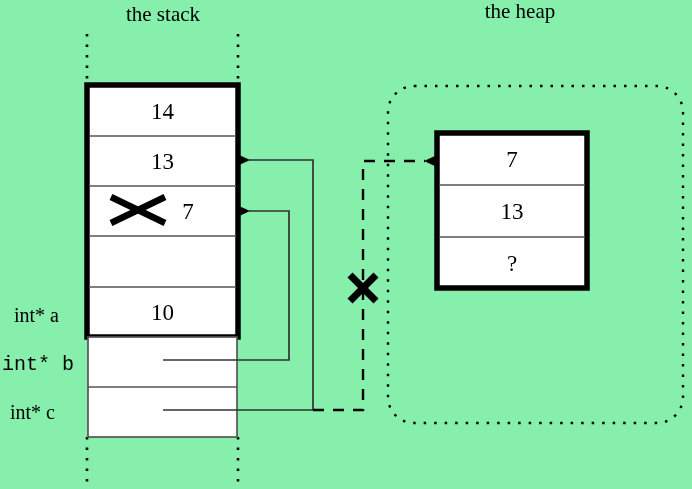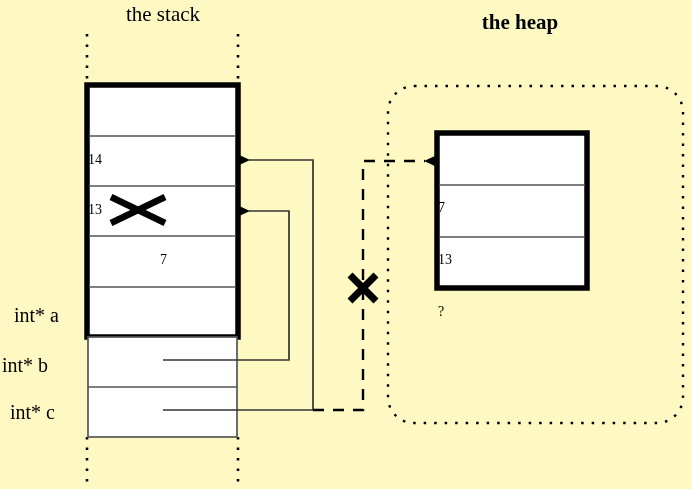--- a/index.html
+++ b/index.html
@@ -4,58 +4,58 @@
 <style>
   html, body {
     margin: 0;
     padding: 0;
     background: #ffffff;
   }
   #canvas {
     position: relative;
     width: 692px;
     height: 489px;
-    background: #fef9c3;
+    background: #86efac;
     overflow: hidden;
     font-family: "Liberation Serif", "DejaVu Serif", serif;
     color: #000000;
   }
   .title {
     position: absolute;
     font-size: 21px;
     line-height: 21px;
     text-align: center;
     white-space: nowrap;
     color: #000;
   }
   #title-stack { left: 83px; top: 4px; width: 160px; }
-  #title-heap  { left: 440px; top: 12px; width: 160px; font-weight: bold; }
+  #title-heap  { left: 440px; top: 1px; width: 160px; }
 
   .svg-layer {
     position: absolute;
     left: 0; top: 0;
     width: 692px;
     height: 489px;
   }
 
   .var-label {
     position: absolute;
     font-size: 20px;
     line-height: 20px;
     white-space: nowrap;
     color: #000;
   }
 
   .cellval {
     position: absolute;
-    font-size: 14px;
+    font-size: 23px;
     line-height: 21px;
+    text-align: center;
     white-space: nowrap;
     color: #000;
-    margin-top: 48px;
   }
 </style>
 </head>
 <body>
 
 <div id="canvas">
 
   <div class="title" id="title-stack">the stack</div>
 
   <div class="title" id="title-heap">the heap</div>
@@ -108,24 +108,25 @@
   </svg>
 
   <div class="cellval" style="left:88px; top:101px; width:149px;">14</div>
 
   <div class="cellval" style="left:88px; top:151px; width:149px;">13</div>
 
 
   <div class="cellval" style="left:160px; top:201px; width:56px;">7</div>
 
 
+  <div class="cellval" style="left:88px; top:302px; width:149px;">10</div>
 
   <div class="var-label" style="left:14px; top:305px;">int* a</div>
 
-  <div class="var-label" style="left:2px; top:355px;">int* b</div>
+  <div class="var-label" style="left:2px; top:355px;font-family:Liberation Mono, monospace;">int* b</div>
 
   <div class="var-label" style="left:10px; top:402px;">int* c</div>
 
   <div class="cellval" style="left:438px; top:149px; width:148px;">7</div>
 
   <div class="cellval" style="left:438px; top:201px; width:148px;">13</div>
 
   <div class="cellval" style="left:438px; top:253px; width:148px;">?</div>
 
 </div>

